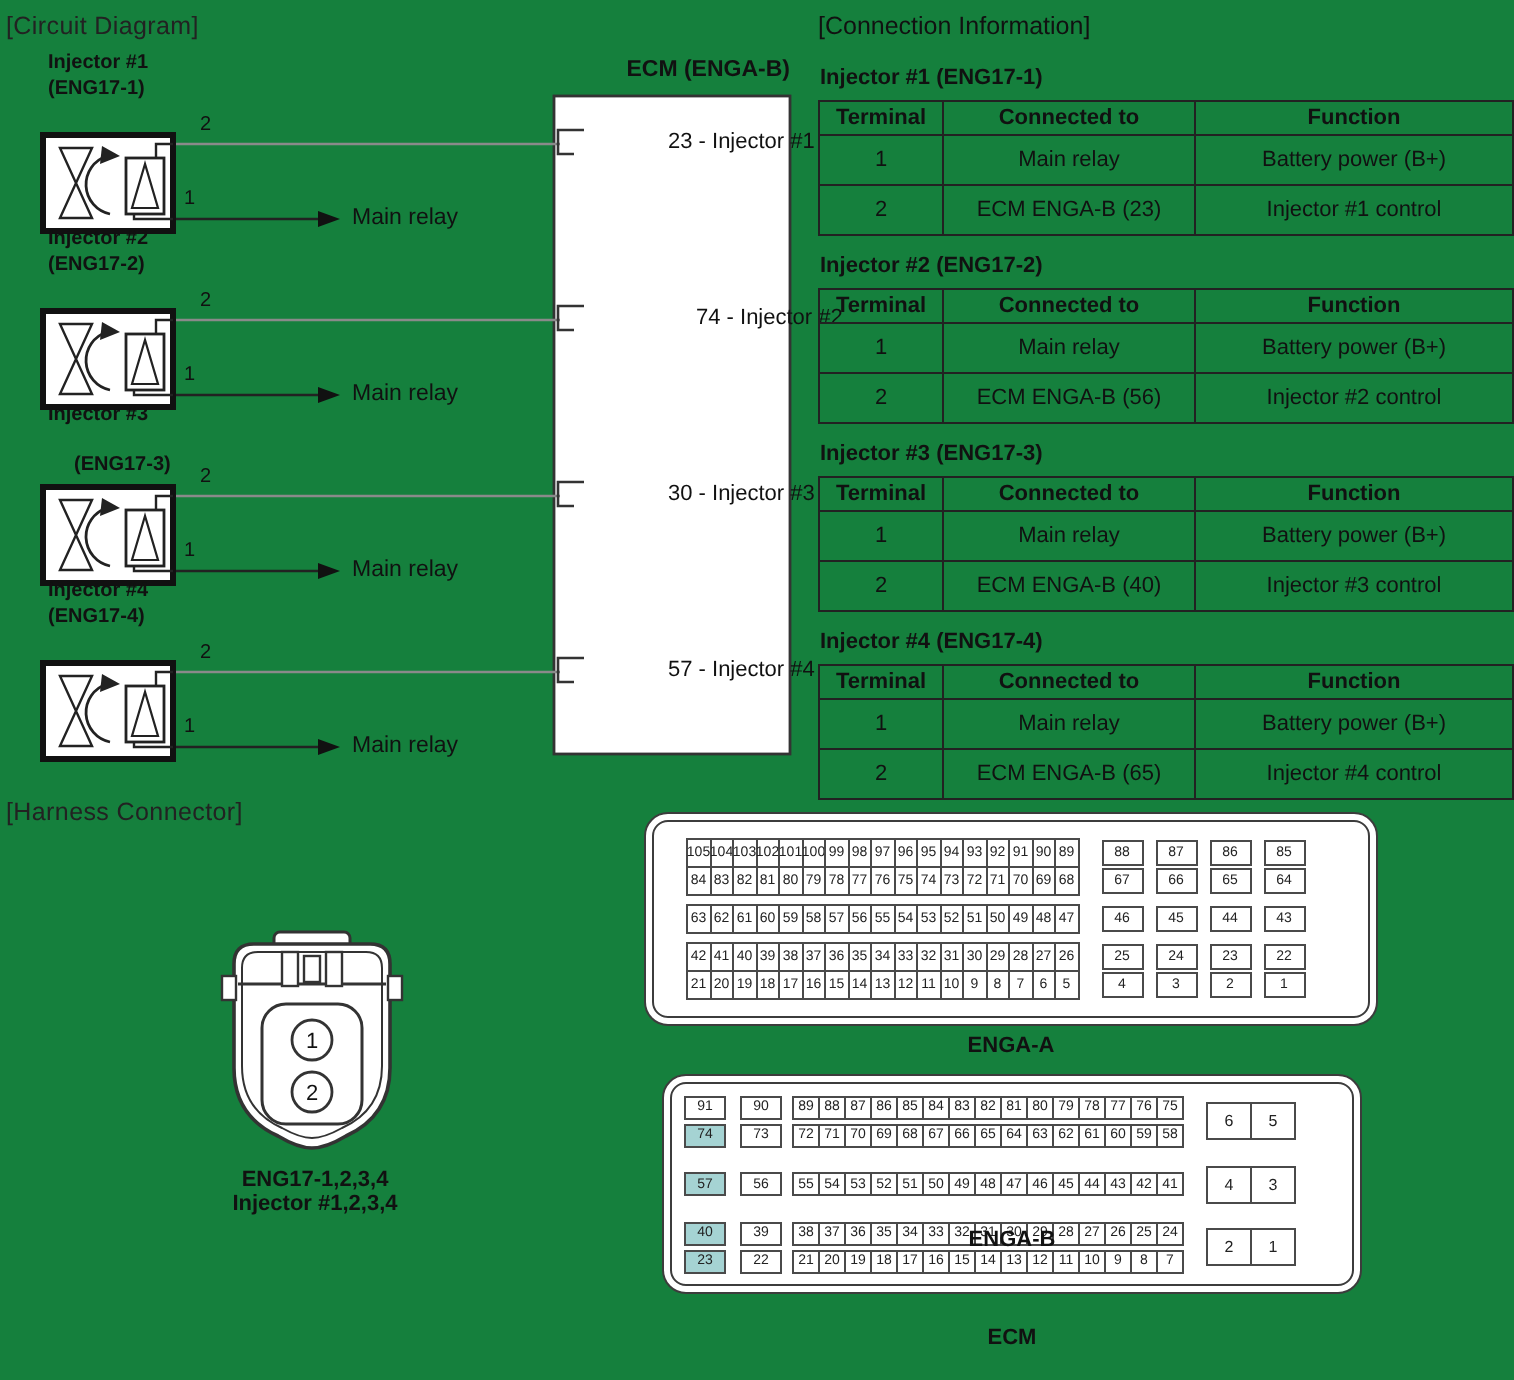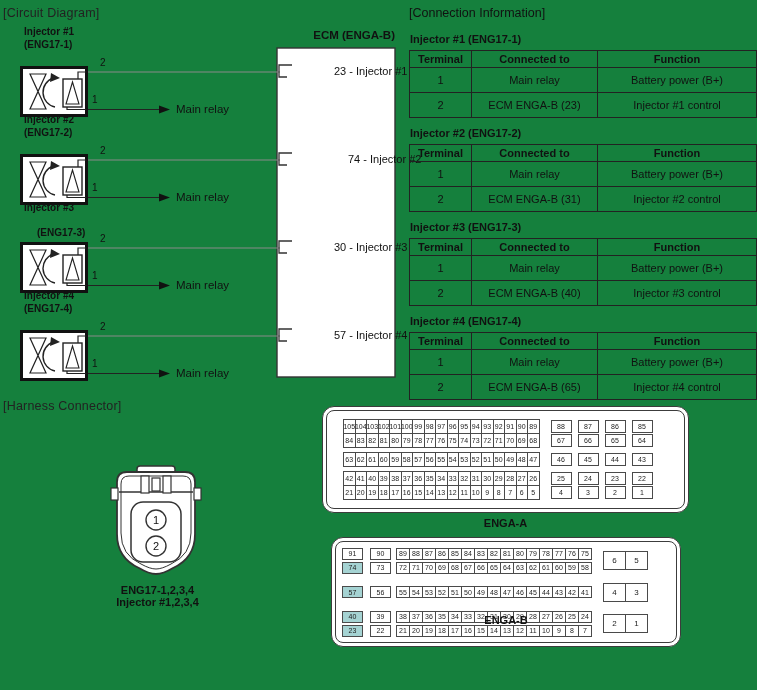--- a/index.html
+++ b/index.html
@@ -196,21 +196,21 @@
               </tr>
             </thead>
             <tbody>
               <tr>
                 <td>1</td>
                 <td>Main relay</td>
                 <td>Battery power (B+)</td>
               </tr>
               <tr>
                 <td>2</td>
-                <td>ECM ENGA-B (31)</td>
+                <td>ECM ENGA-B (56)</td>
                 <td>Injector #2 control</td>
               </tr>
             </tbody>
           </table>
         </div>
         <div class="conn-section">
           <div class="conn-heading">Injector #3 (ENG17-3)</div>
           <table class="conn-table">
             <colgroup>
               <col class="c1">
@@ -568,14 +568,15 @@
             </div>
           </div>
           <div class="b-bigbox">
             <div class="pin-cell-base b-big">2</div>
             <div class="pin-cell-base b-big">1</div>
           </div>
         </div>
       </div>
   </div>
   <div class="conn-name" style="left:331px;top:614px;width:350px;">ENGA-B</div>
+  <div class="conn-name" style="left:331px;top:663px;width:350px;">ECM</div>
 
 </div>
 
 </body></html>

